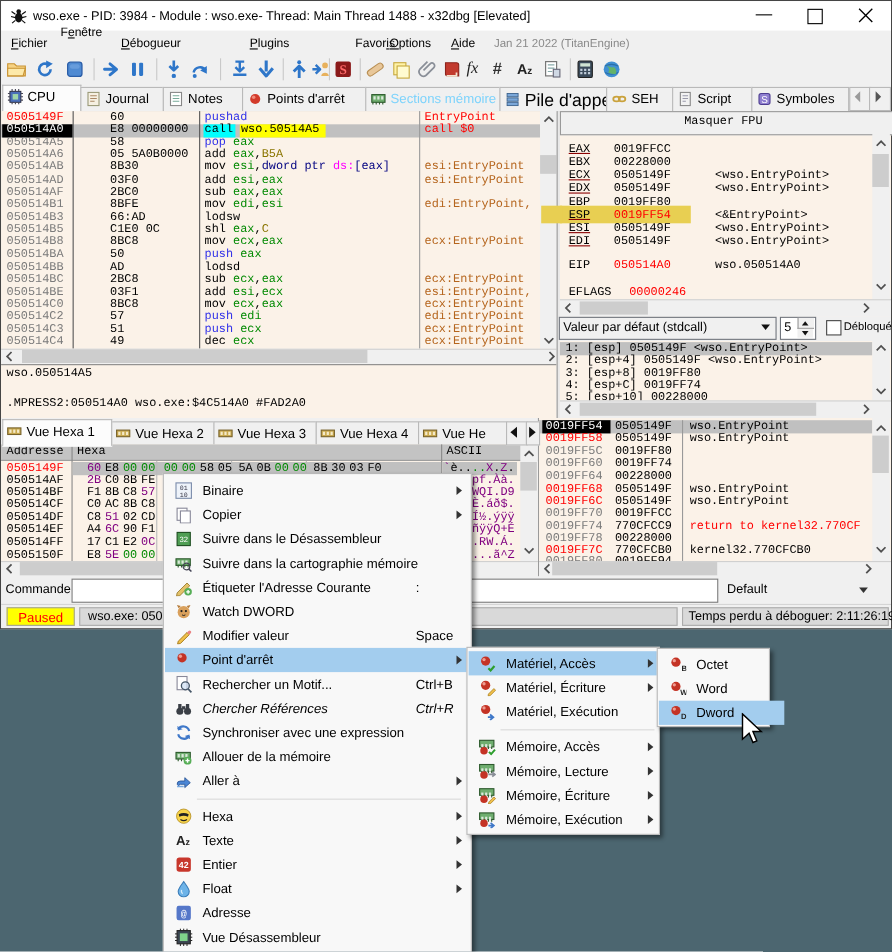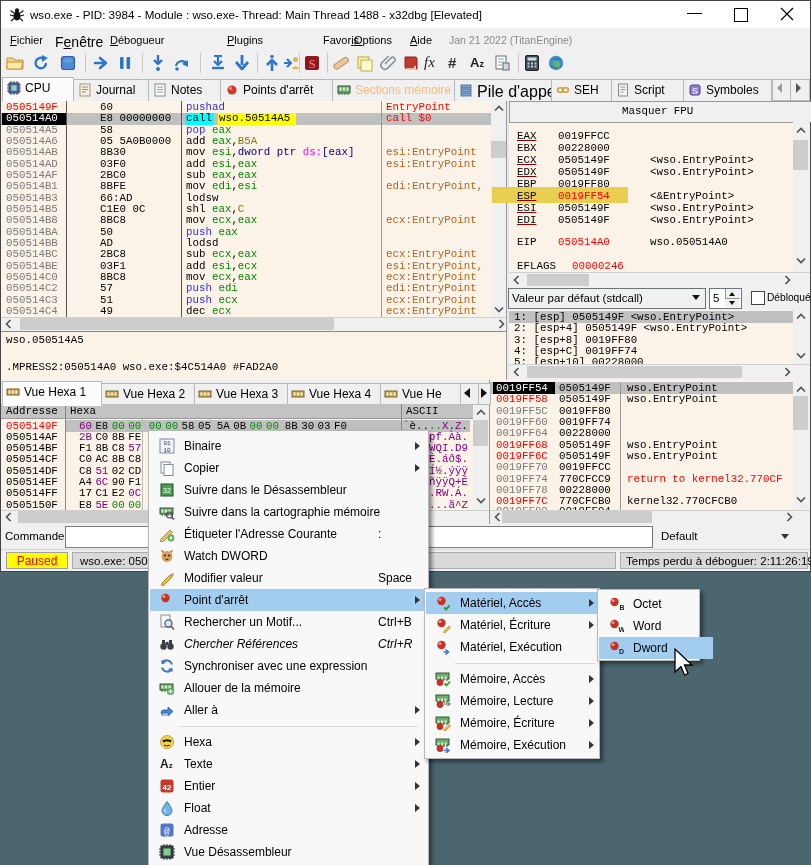--- a/index.html
+++ b/index.html
@@ -32,21 +32,21 @@
   </g>
     </svg>
 <div class="s" style="left:30px;top:8px;font-size:11.6px;color:#000;">wso.exe - PID: 3984 - Module : wso.exe- Thread: Main Thread 1488 - x32dbg [Elevated]</div>
 <div class="abs" style="left:687px;top:13px;width:15px;height:1.3px;background:#000;"></div>
 <div class="abs" style="left:734px;top:8px;width:12px;height:12px;border:1.3px solid #000;"></div>
 <svg class="abs" style="left:780px;top:7px" width="14" height="14" viewBox="0 0 14 14">
  <path d="M1 1 L13 13 M13 1 L1 13" stroke="#000" stroke-width="1.2"></path>
     </svg>
 <div class="abs" style="left:1px;top:28px;width:809px;height:22px;background:#f0f0f0;"></div>
 <div class="s" style="left:10px;top:34px;font-size:11px;color:#000;"><u>F</u>ichier</div>
-<div class="s" style="left:55px;top:34px;font-size:14px;color:#000;">F<u>e</u>nêtre</div>
+<div class="s" style="left:55px;top:24px;font-size:11px;color:#000;">F<u>e</u>nêtre</div>
 <div class="s" style="left:110px;top:34px;font-size:11px;color:#000;"><u>D</u>ébogueur</div>
 <div class="s" style="left:178px;top:50px;font-size:11px;color:#000;">Traci<u>n</u>g</div>
 <div class="s" style="left:227px;top:34px;font-size:11px;color:#000;"><u>P</u>lugins</div>
 <div class="s" style="left:298px;top:34px;font-size:11px;color:#000;padding-left:25px;">Favor<u>i</u>s</div>
 <div class="s" style="left:354px;top:34px;font-size:11px;color:#000;"><u>O</u>ptions</div>
 <div class="s" style="left:410px;top:34px;font-size:11px;color:#000;"><u>A</u>ide</div>
 <div class="s" style="left:449px;top:34px;font-size:10.5px;color:#8a8a8a;">Jan 21 2022 (TitanEngine)</div>
 <div class="abs" style="left:1px;top:50px;width:809px;height:27px;background:#f0f0f0;"></div>
 <svg class="abs" style="left:6px;top:54px" width="18" height="18" viewBox="0 0 18 18">
       <path d="M1 4 h6 l2 2 h8 v9 h-16 z" fill="#f7d384" stroke="#c89232" stroke-width="1"></path>
@@ -173,21 +173,21 @@
 <div class="tab" style="left:332px;top:79px;width:121px;height:21px;"></div>
 <svg class="abs" style="left:337px;top:83px" width="14" height="14" viewBox="0 0 14 14">
       <rect x="1" y="3" width="12" height="7" fill="#6fae6f" stroke="#2d5a2d" stroke-width="1"></rect>
       <g fill="#dbe9db">
         <rect x="2.5" y="4.5" width="2" height="3"></rect>
         <rect x="6" y="4.5" width="2" height="3"></rect>
         <rect x="9.5" y="4.5" width="2" height="3"></rect>
       </g>
       <path d="M2 10 v2 M5 10 v2 M8 10 v2 M11 10 v2" stroke="#2d5a2d" stroke-width="1"></path>
     </svg>
-<div class="s" style="left:355px;top:83px;font-size:12px;color:#fdba74;text-align:right;">Sections mémoire</div>
+<div class="s" style="left:355px;top:83px;font-size:12px;color:#7dd3fc;text-align:right;">Sections mémoire</div>
 <div class="tab" style="left:454px;top:79px;width:96px;height:21px;"></div>
 <svg class="abs" style="left:459px;top:83px" width="14" height="14" viewBox="0 0 14 14">
       <g fill="#7aa7d9" stroke="#3a618c" stroke-width="0.8">
         <rect x="2" y="2" width="10" height="3"></rect>
         <rect x="2" y="6" width="10" height="3"></rect>
         <rect x="2" y="10" width="10" height="3"></rect>
       </g>
     </svg>
 <div class="s" style="left:477px;top:83px;font-size:16px;color:#000;">Pile d'appels</div>
 <div class="tab" style="left:551px;top:79px;width:59px;height:21px;"></div>

